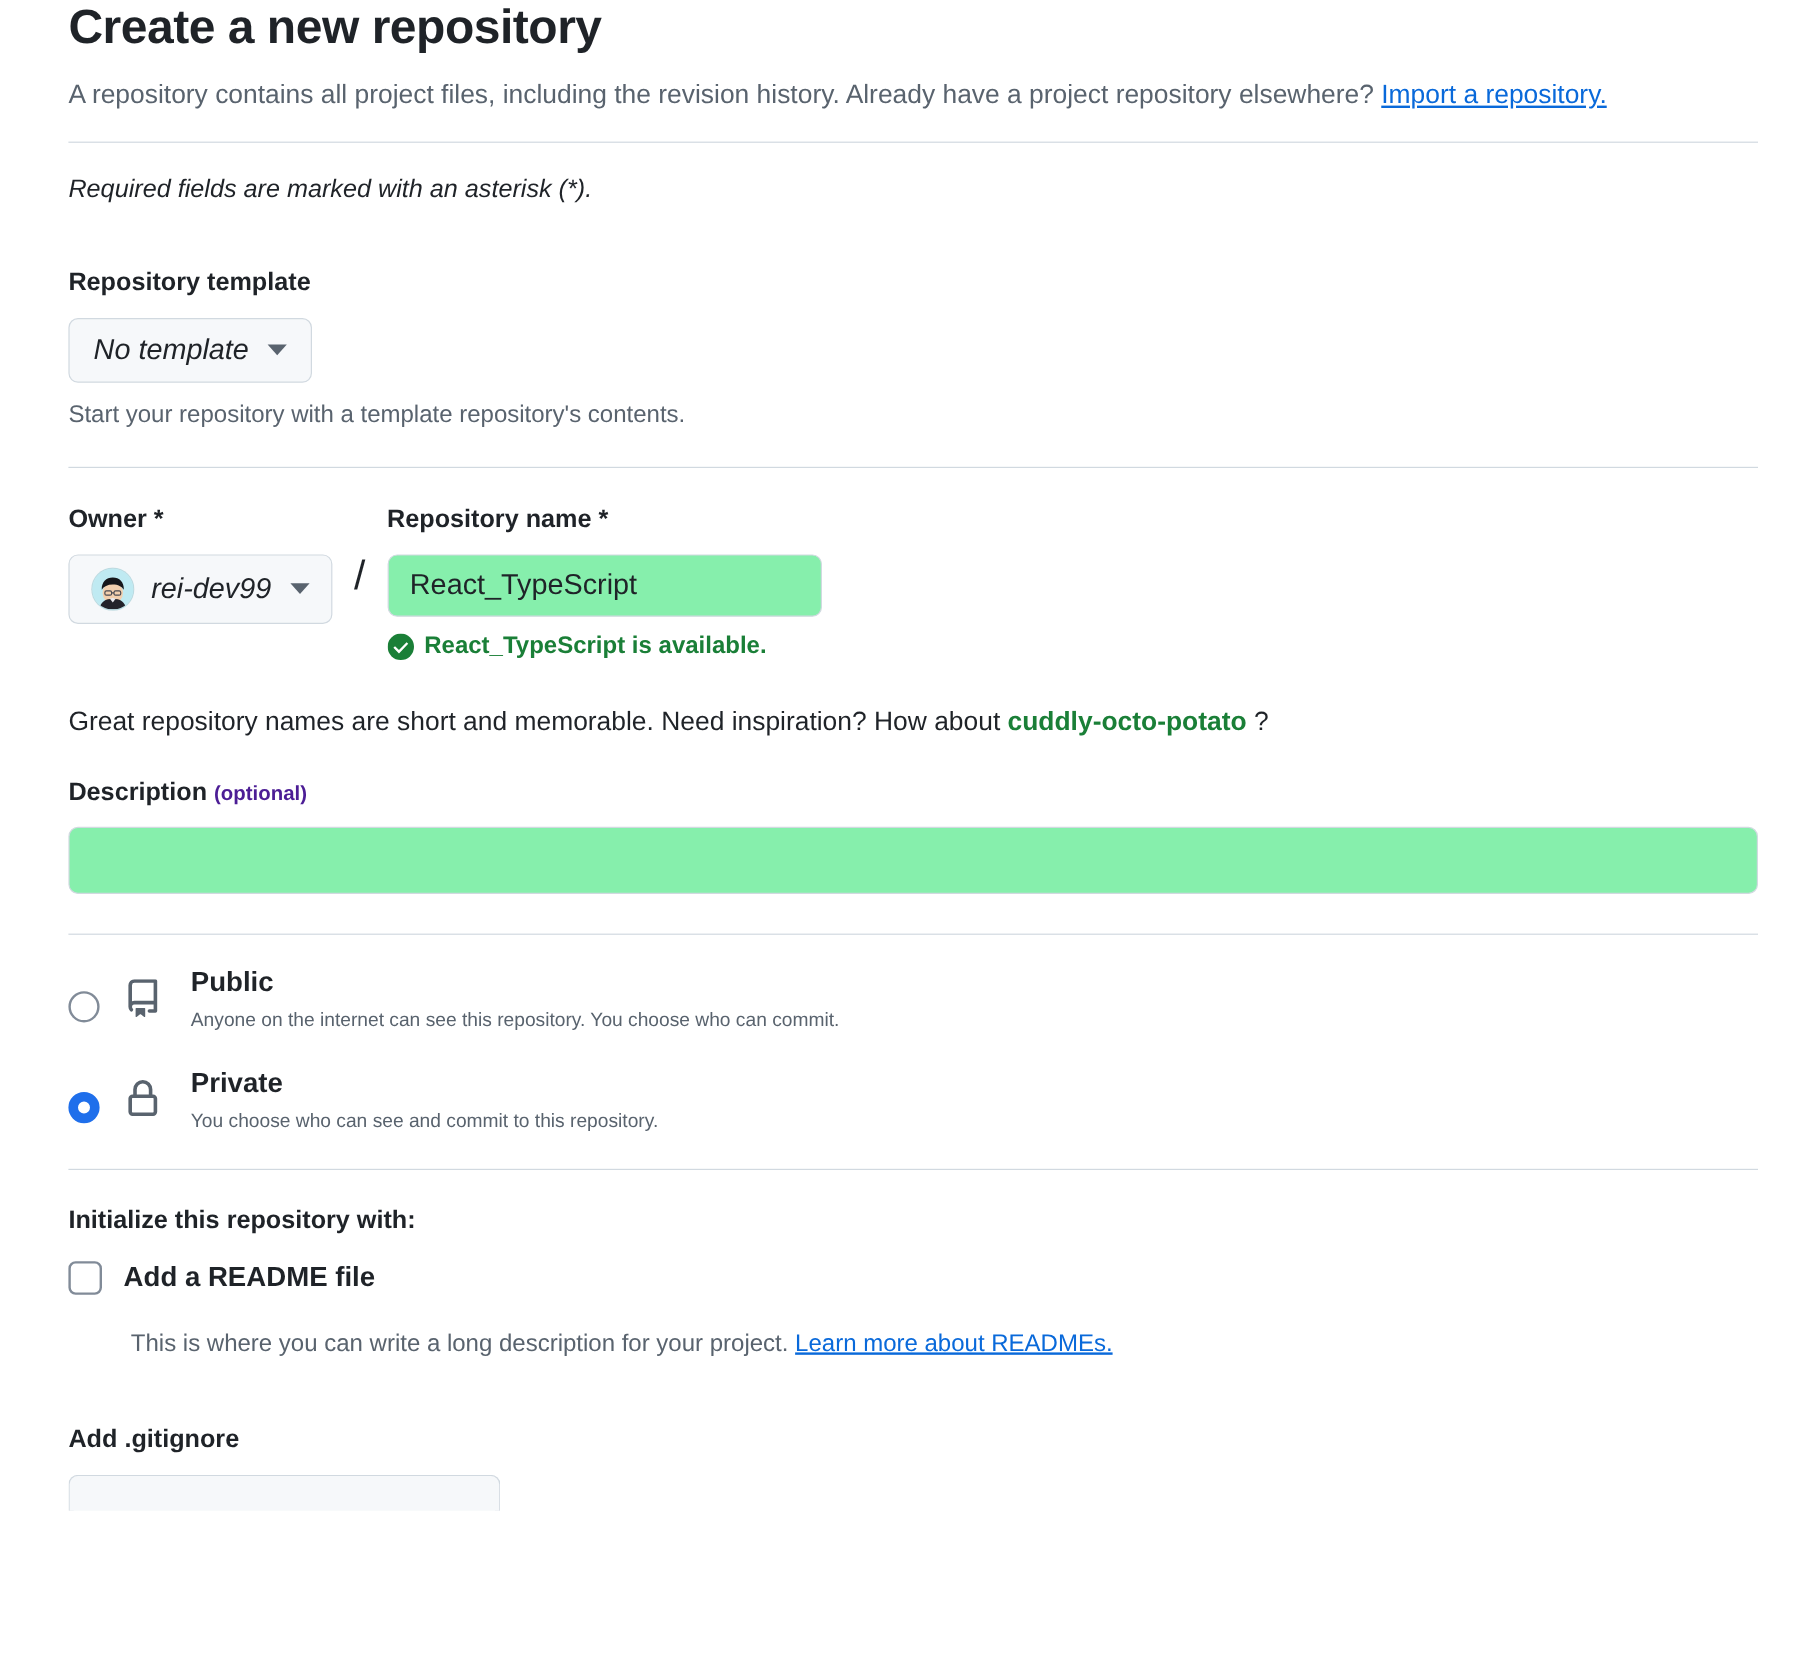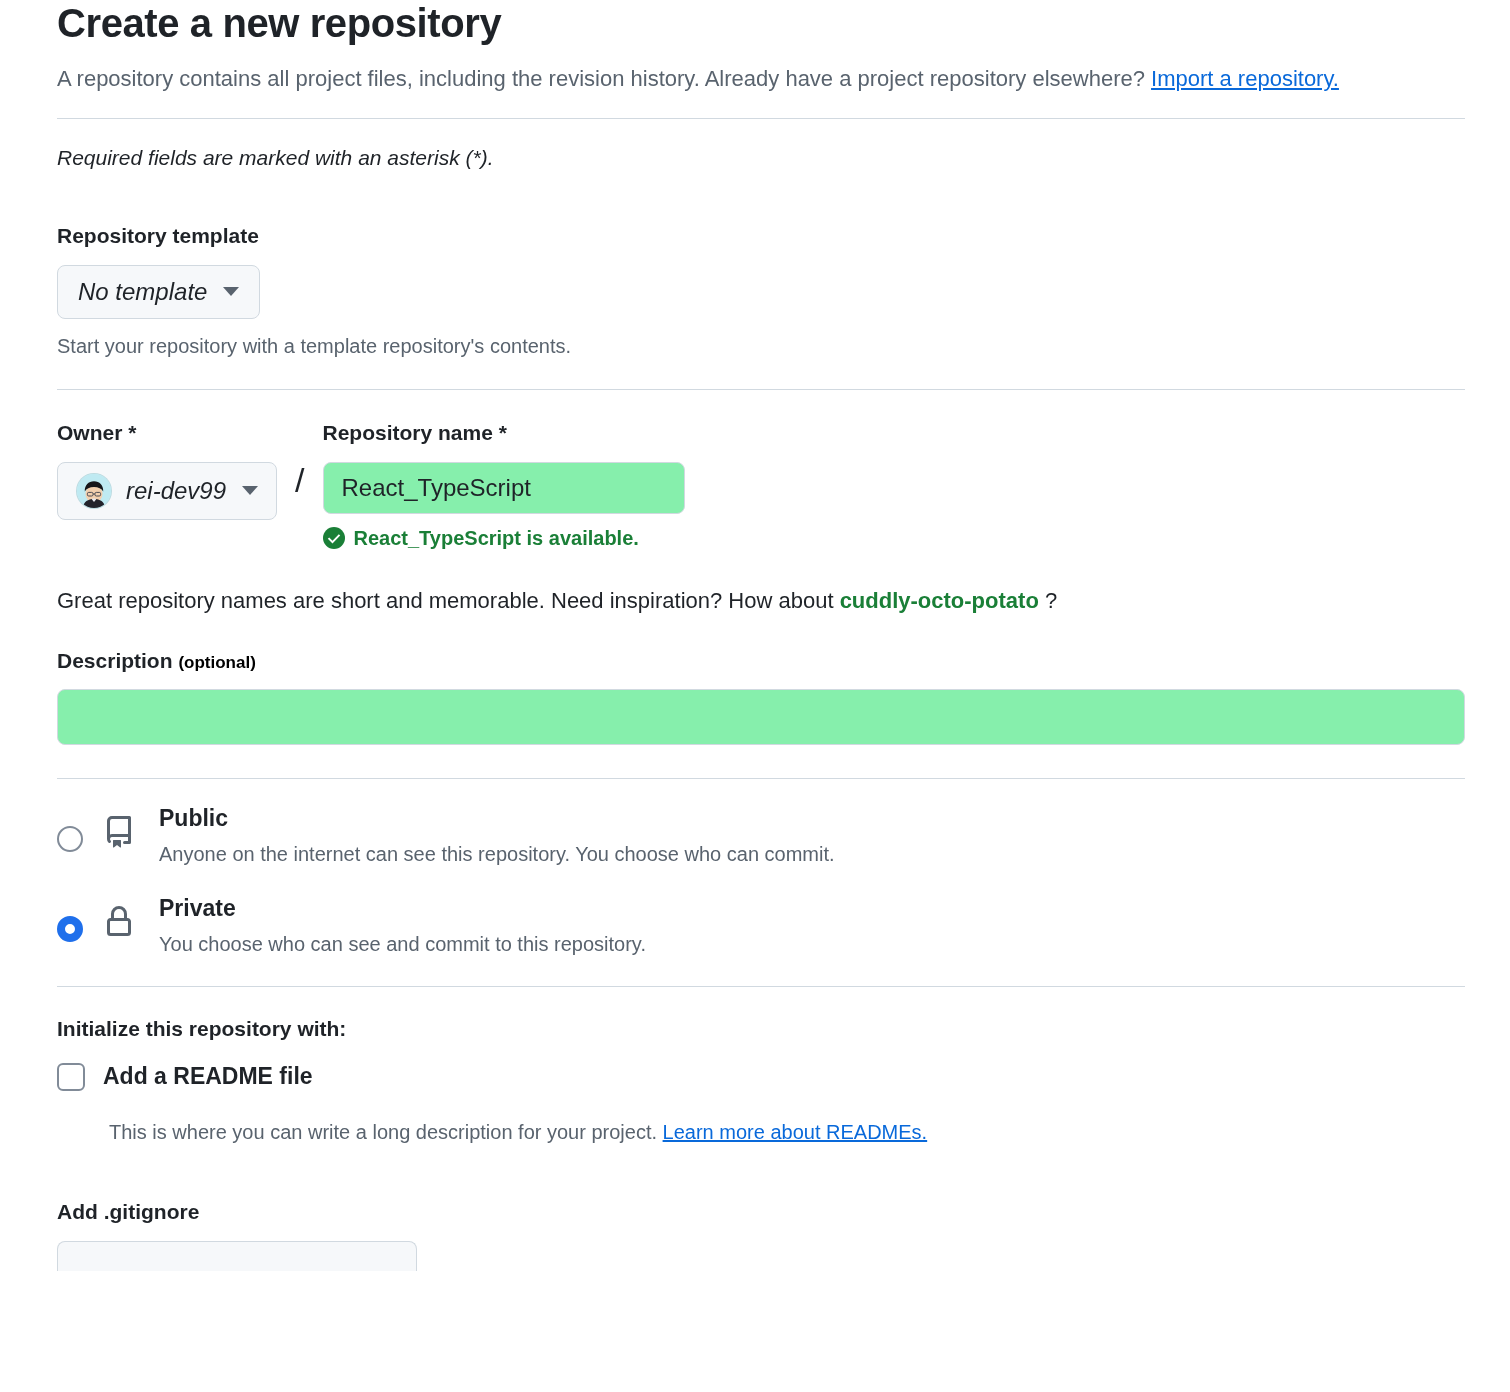--- a/index.html
+++ b/index.html
@@ -63,21 +63,21 @@
   
   .section-label {
     font-size: 21px;
     font-weight: 700;
     color: #1f2328;
     margin: 0;
   }
   .section-label .optional {
     font-weight: 700;
     font-size: 17px;
-    color: #000000;
+    color: #4c1d95;
   }
   .hint {
     font-size: 20px;
     color: #59636e;
     margin: 0;
   }
 
   
   .btn-select {
     display: inline-flex;
@@ -136,21 +136,21 @@
   .slash {
     font-size: 34px;
     font-weight: 400;
     color: #1f2328;
     padding: 0 18px;
     line-height: 1;
     margin-top: 42px;
   }
   .avail {
     display: flex;
-    align-items: flex-start;
+    align-items: flex-end;
     gap: 9px;
     font-size: 20px;
     font-weight: 700;
     color: #1a7f37;
     margin-top: 13px;
   }
 
   .inspiration {
     font-size: 22px;
     color: #1f2328;
@@ -183,21 +183,21 @@
     background: #fff;
   }
   .vis-icon { margin-top: 12px; }
   .vis-title {
     font-size: 23px;
     font-weight: 700;
     color: #1f2328;
     line-height: 1.3;
   }
   .vis-desc {
-    font-size: 20px;
+    font-size: 16px;
     color: #59636e;
     line-height: 1.5;
     margin-top: 5px;
   }
 
   
   .checkbox {
     width: 28px;
     height: 28px;
     border: 2px solid #818b98;

